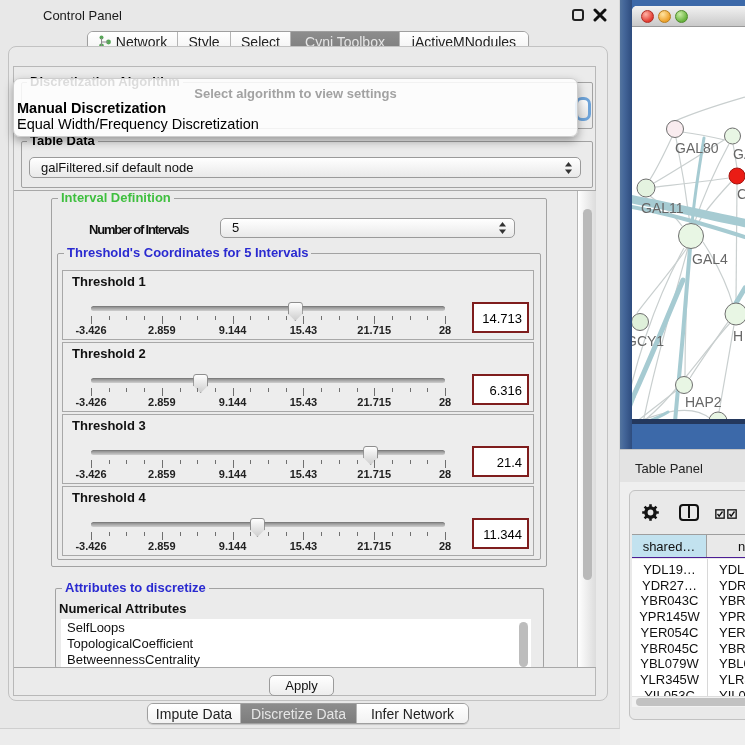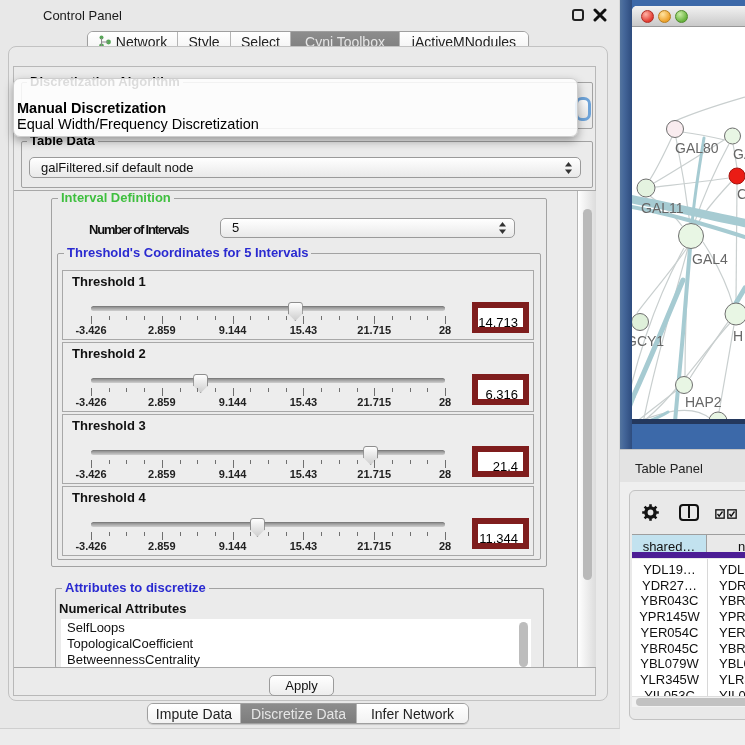--- a/index.html
+++ b/index.html
@@ -25,21 +25,21 @@
 .combo .ctext { position:absolute; left:11px; top:46%; transform:translateY(-50%); white-space:nowrap; }
 .carrows { position:absolute; right:7px; top:50%; transform:translateY(-50%); width:9px; height:14px; }
 
 .tbox { position:absolute; left:48px; width:472px; height:70px; border:1px solid #a8a8a8; background:#ededed; }
 .tlabel { position:absolute; left:9px; top:3px; font-size:13px; font-weight:bold; color:#111; }
 .track { position:absolute; left:28px; top:35px; width:354px; height:5px; border-radius:3px; background:linear-gradient(#8f8f8f,#cfcfcf); border-top:1px solid #7d7d7d; }
 .thumb { position:absolute; width:15px; height:19px; background:linear-gradient(#fefefe,#cfcfcf); border:1px solid #8e8e8e;
   clip-path:polygon(0 0, 100% 0, 100% 60%, 50% 100%, 0 60%); border-radius:3px 3px 0 0; top:31px; }
 .tick { position:absolute; width:1px; background:#6f6f6f; top:45px; }
 .slabel { position:absolute; top:53px; font-size:11px; font-weight:bold; color:#222; transform:translateX(-50%); white-space:nowrap; }
-.vbox { position:absolute; left:409px; top:31px; width:57px; height:31px; background:#fff; border:6px solid #7f1d1d; font-size:13px; color:#000; text-align:right; line-height:29px; padding-right:5px; }
+.vbox { position:absolute; left:409px; top:31px; width:57px; height:31px; background:#fff; border:2px solid #7f1d1d; font-size:13px; color:#000; text-align:right; line-height:29px; padding-right:5px; }
 
 .vsb-track { position:absolute; background:linear-gradient(90deg,#ffffff,#dcdcdc); border-left:1px solid #b5b5b5; }
 .vsb-thumb { position:absolute; background:#b9b9b9; border-radius:5px; }
 
 #popup { position:absolute; left:13px; top:78px; width:565px; height:59px; background:rgba(255,255,255,0.86); border:1px solid #cdcdcd; border-radius:7px; box-shadow:0 4px 10px rgba(0,0,0,0.35); }
 
 .btn { position:absolute; border:1px solid #9b9b9b; border-radius:5px; background:linear-gradient(#ffffff,#ededed); font-size:13px; color:#111; text-align:center; }
 
 #btabs { position:absolute; left:147px; top:703px; height:21px; display:flex; border:1px solid #9f9f9f; border-radius:6px; overflow:hidden; box-shadow:0 1px 1px rgba(0,0,0,0.15); }
 
@@ -251,20 +251,21 @@
         <div style="position:absolute; left:6px; top:1px; font-size:13px; color:#111;">SelfLoops</div>
         <div style="position:absolute; left:6px; top:17px; font-size:13px; color:#111;">TopologicalCoefficient</div>
         <div style="position:absolute; left:6px; top:33px; font-size:13px; color:#111;">BetweennessCentrality</div>
         <div style="position:absolute; left:458px; top:3px; width:9px; height:45px; background:#bdbdbd; border-radius:5px;"></div>
       </div>
 
       <div class="btn" style="left:255px; top:608px; width:65px; height:21px; line-height:19px;">Apply</div>
     </div>
 
     <div id="popup">
+      <div class="abs" style="left:0; right:0; top:7px; text-align:center; font-size:13px; font-weight:bold; color:#a2a2a2;">Select algorithm to view settings</div>
       <div class="abs" style="left:3px; top:37px; font-size:14.5px; color:#000;">Equal Width/Frequency Discretization</div>
       <div class="abs" style="left:3px; top:21px; font-size:14.5px; font-weight:bold; color:#000;">Manual Discretization</div>
     </div>
 
     <div id="btabs">
       <div class="tab" style="width:93px; padding:0;">Impute Data</div>
       <div class="tab sel" style="width:116px; padding:0;">Discretize Data</div>
       <div class="tab" style="width:111px; padding:0;">Infer Network</div>
     </div>
   </div>
@@ -329,21 +330,21 @@
       <text x="685" y="407" font-size="14" fill="#676767">HAP2</text>
     </svg>
   </div>
   <div id="netshadow"></div>
   <div id="tpbar">
       <div style="position:absolute; left:15px; top:11px; font-size:13px; color:#222;">Table Panel</div>
     </div>
   <div id="tparea"></div>
   <div id="tpwin"></div>
 
-  <div class="abs" style="left:632px; top:534px; width:113px; height:24px; border-top:1px solid #9e9e9e; border-bottom:6px solid #4c1d95; background:#e9e9e9; overflow:hidden;">
+  <div class="abs" style="left:632px; top:534px; width:113px; height:24px; border-top:1px solid #9e9e9e; border-bottom:1px solid #4c1d95; background:#e9e9e9; overflow:hidden;">
   <div class="abs" style="left:0; top:0; width:75px; height:24px; background:#c2e2ef; border-right:1px solid #9e9e9e; text-align:center; line-height:23px; font-size:13px; color:#111;">shared…</div>
   <div class="abs" style="left:106px; top:0; font-size:13px; line-height:23px; color:#111;">na</div>
   </div>
   <div class="abs" style="left:632px; top:559px; width:113px; height:137px; background:#fff; overflow:hidden;padding-left:12px;">
   <div class="abs" style="left:0; top:3.0px; width:75px; text-align:center; font-size:13px; color:#111;">YDL19…</div>
   <div class="abs" style="left:87px; top:3.0px; font-size:13px; color:#111; white-space:nowrap;">YDL19</div>
   <div class="abs" style="left:0; top:18.7px; width:75px; text-align:center; font-size:13px; color:#111;">YDR27…</div>
   <div class="abs" style="left:87px; top:18.7px; font-size:13px; color:#111; white-space:nowrap;">YDR27</div>
   <div class="abs" style="left:0; top:34.4px; width:75px; text-align:center; font-size:13px; color:#111;">YBR043C</div>
   <div class="abs" style="left:87px; top:34.4px; font-size:13px; color:#111; white-space:nowrap;">YBR04</div>

